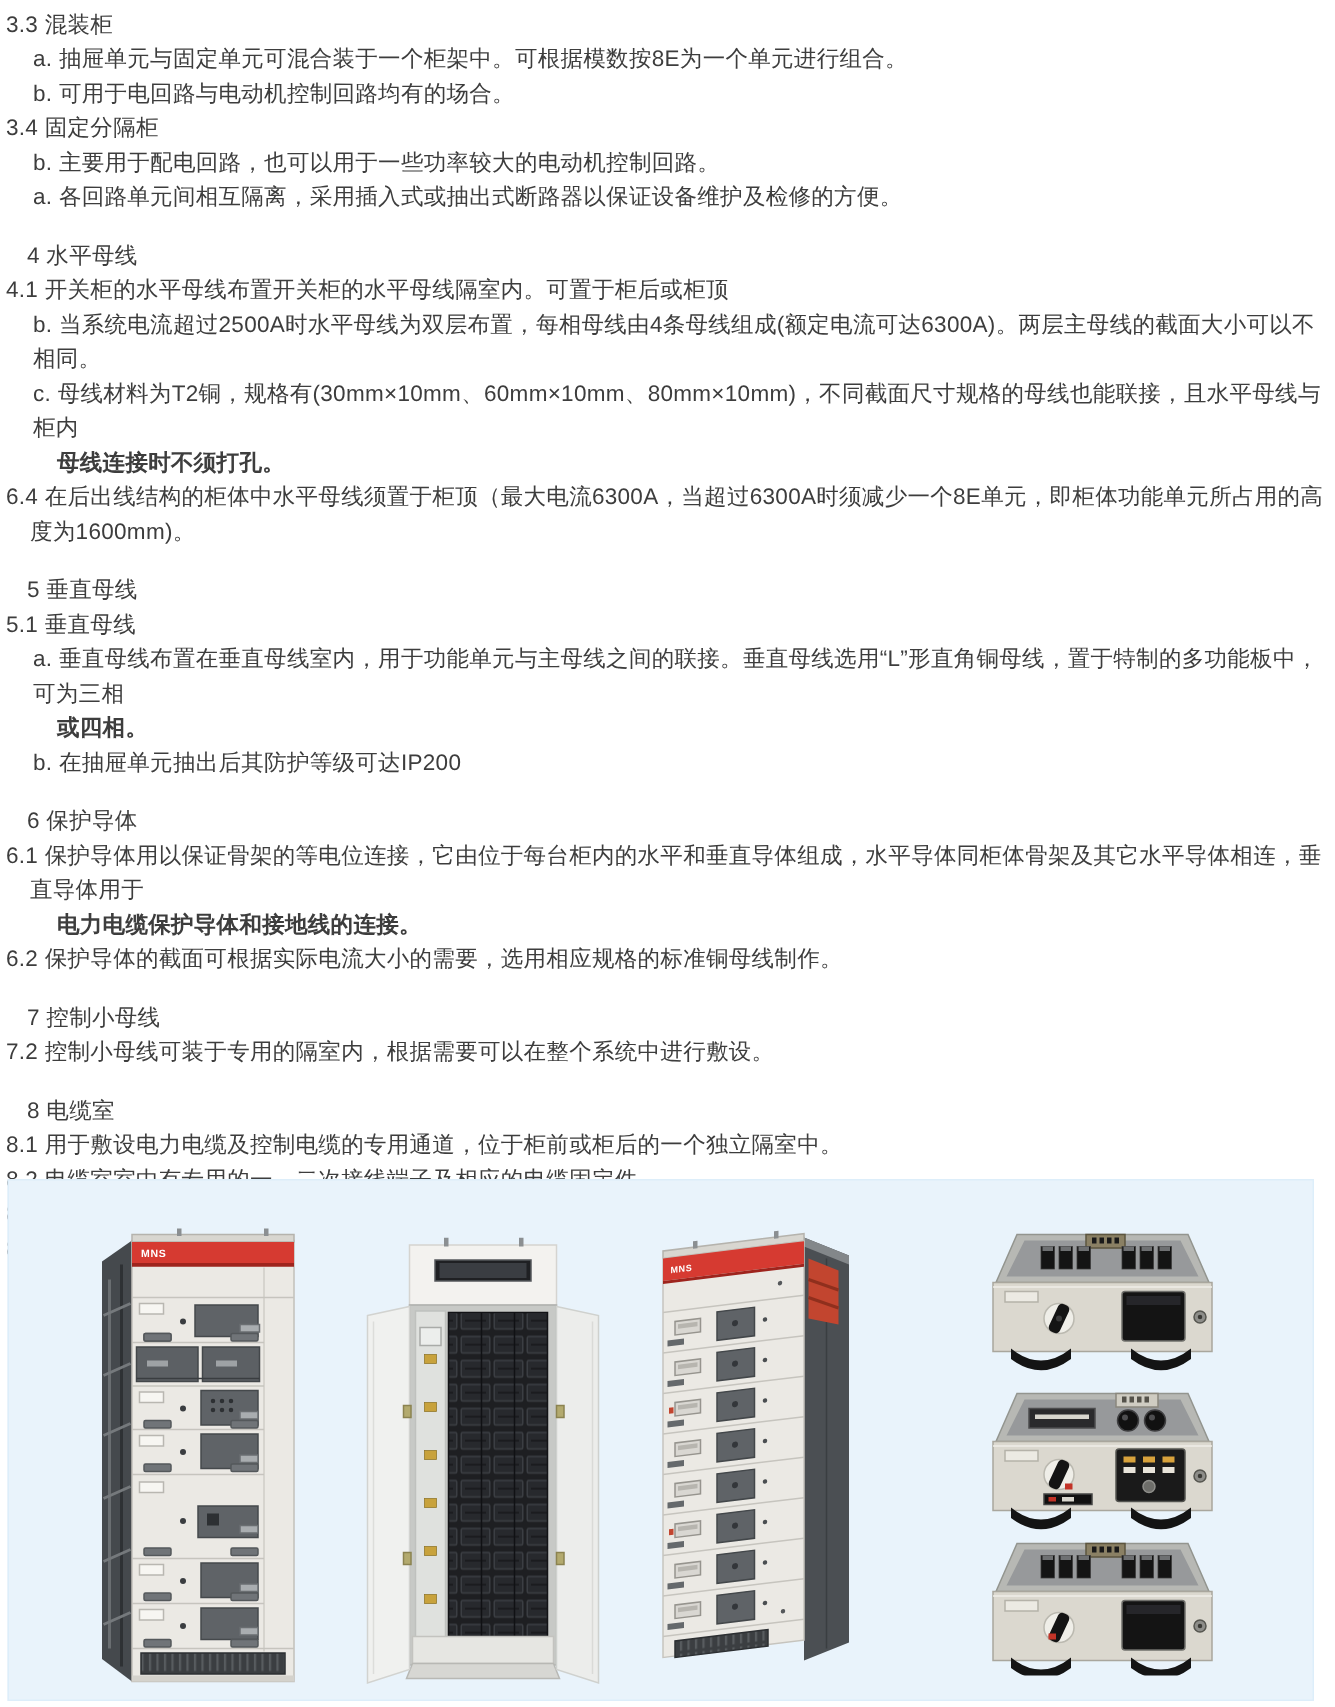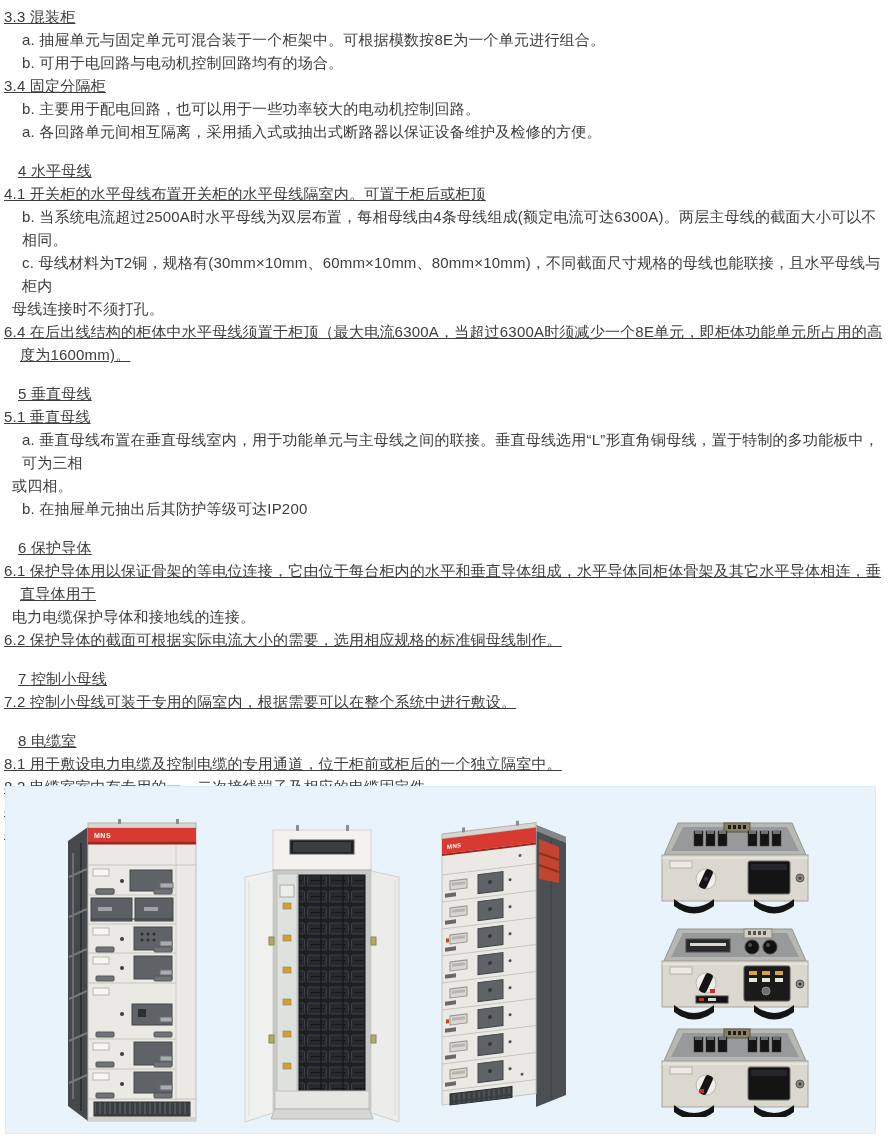--- a/index.html
+++ b/index.html
@@ -10,23 +10,23 @@
     color:#3d3d3d;
     overflow:hidden;
   }
   
   .doc{
     position:absolute;left:4px;top:5px;width:880px;
     font-size:15px;line-height:23px;
     letter-spacing:0.2px;
   }
   .line{white-space:normal;}
-  .line.num{padding-left:16px;text-indent:-16px;text-decoration:underline;}
+  .line.num{padding-left:16px;text-indent:-16px;}
   .line.sub{margin-left:18px;}
-  .line.cont{margin-left:8px;}
+  .line.cont{margin-left:34px;font-weight:bold;}
   .line.gap{margin-top:16px;margin-left:14px;}
   
   .gallery{
     position:absolute;left:5px;top:786px;width:871px;height:348px;
     background:#e9f3fb;
     border:1px solid #ddeefa;
     box-sizing:border-box;
   }
   .product{position:absolute;}
   .p1{left:52px;top:20px;}

